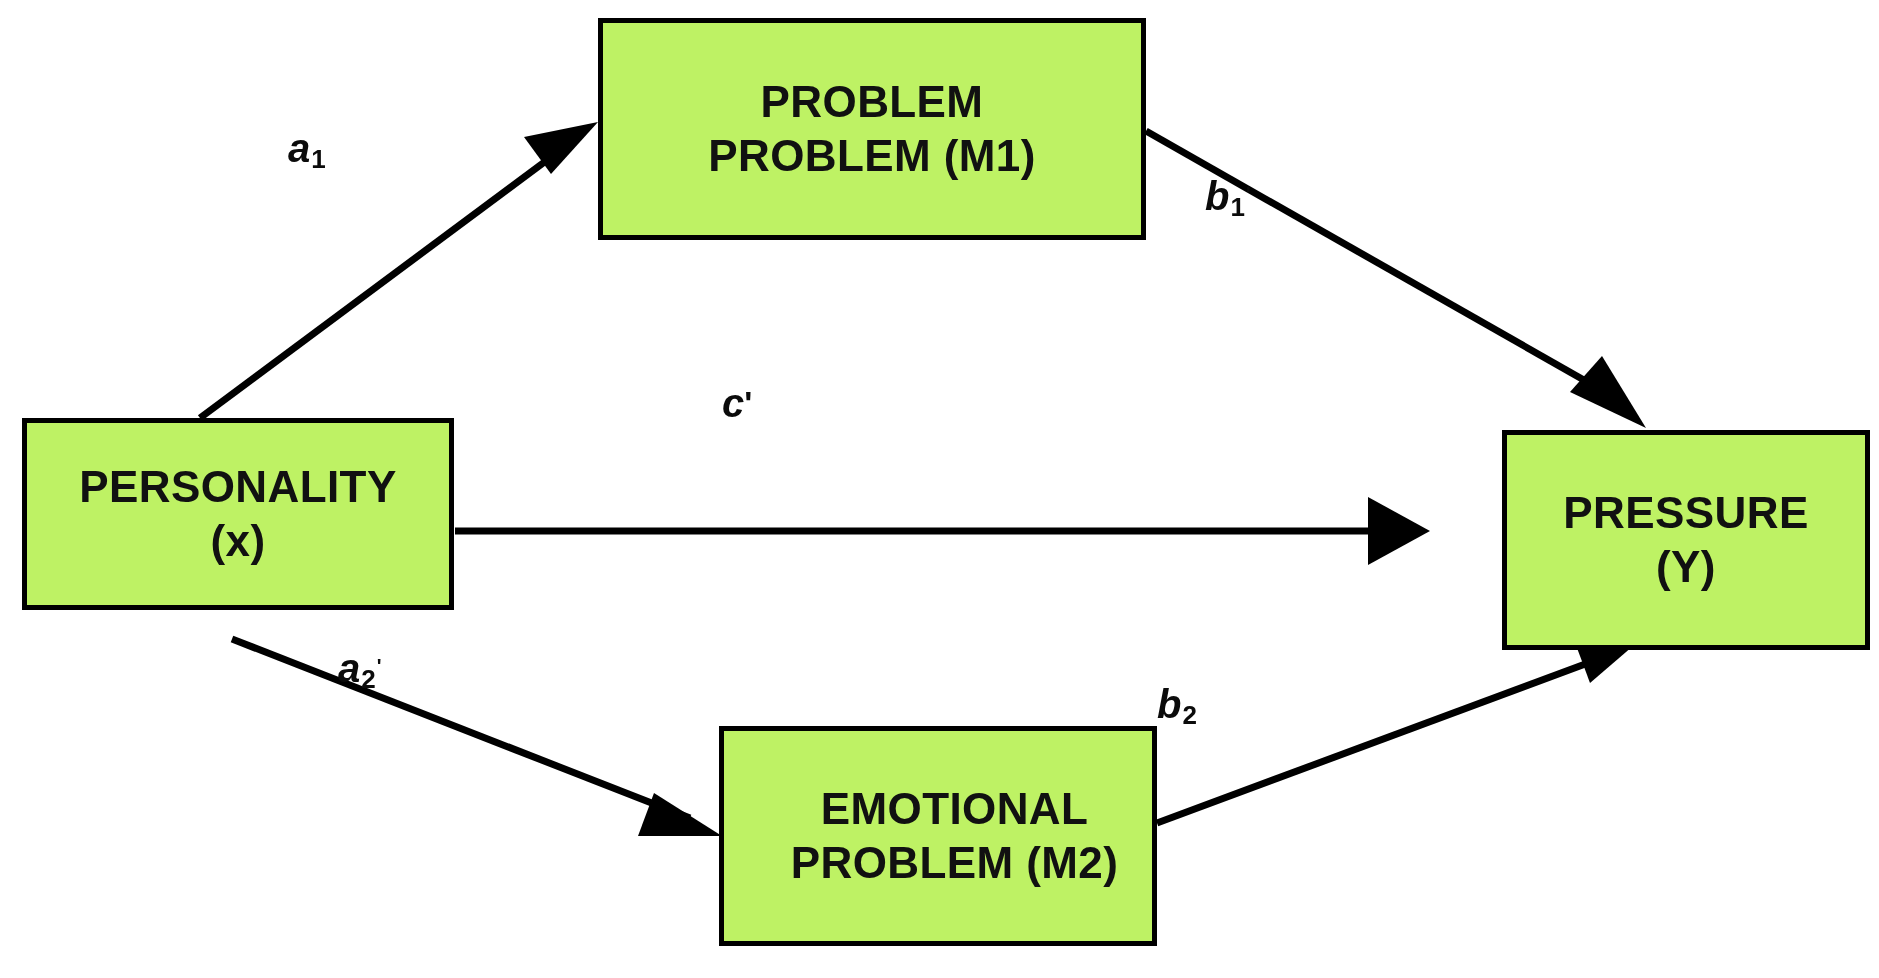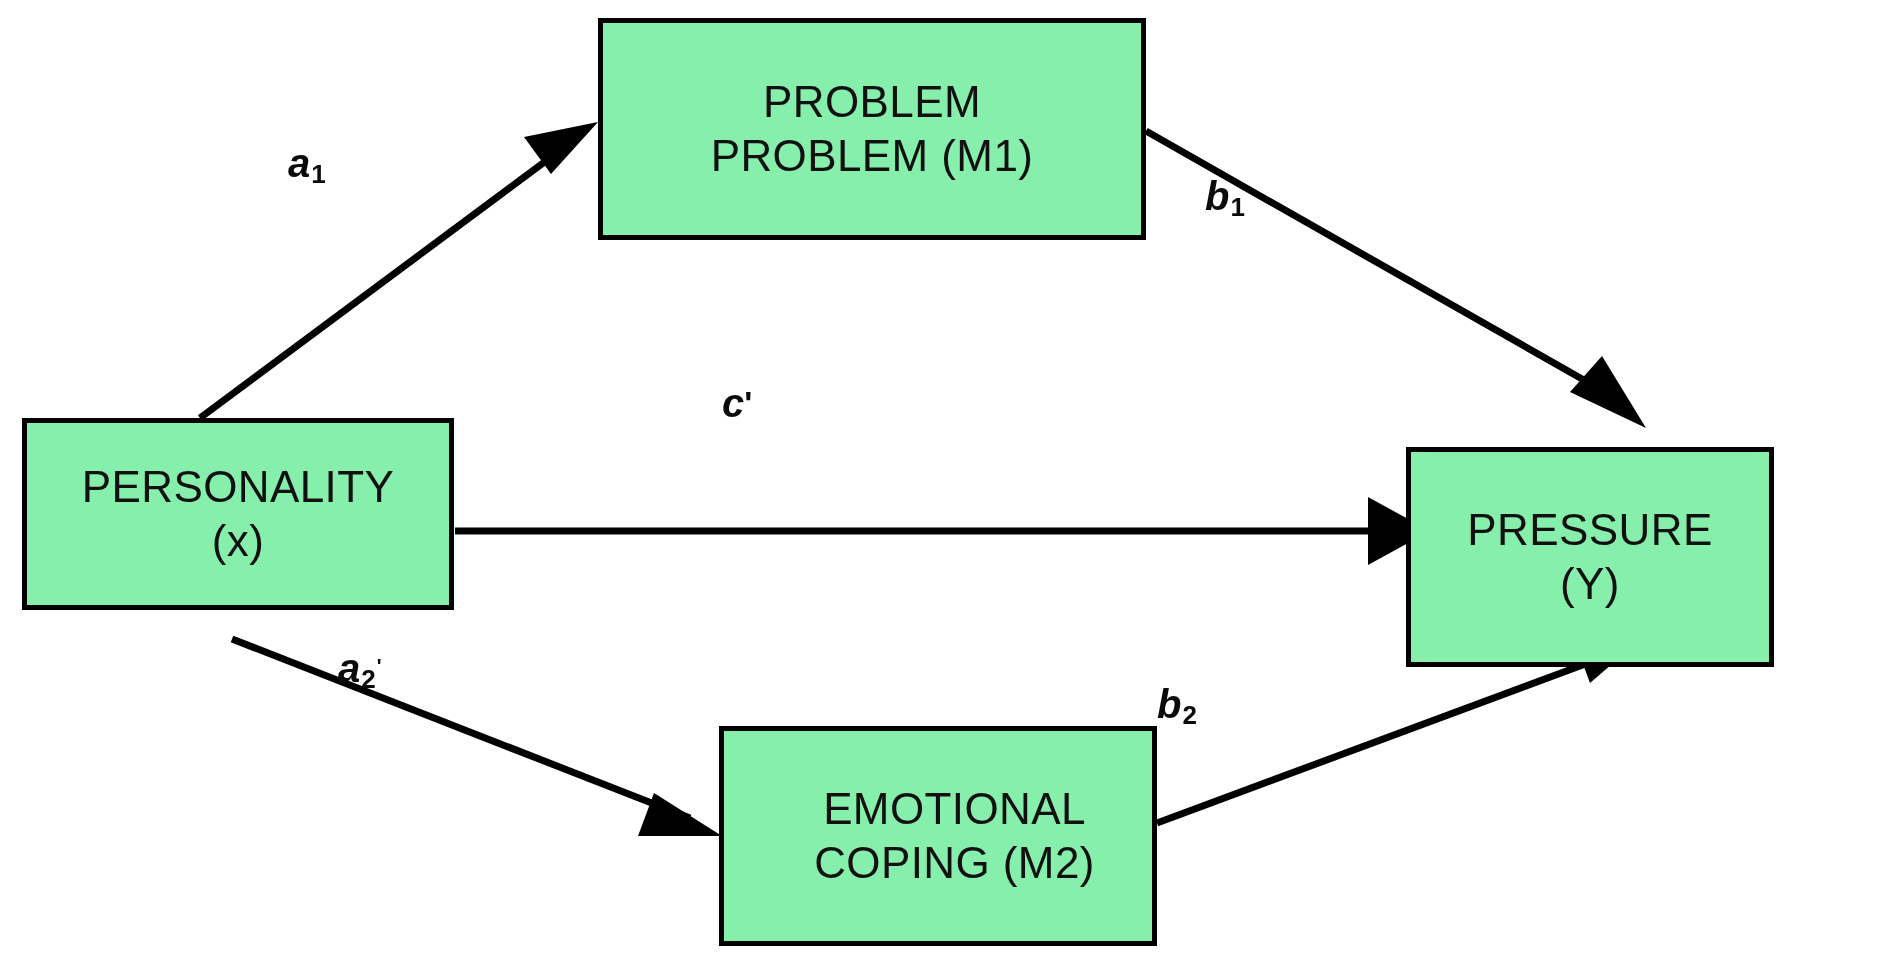--- a/index.html
+++ b/index.html
@@ -13,40 +13,41 @@
     width: 1879px;
     height: 978px;
     background: #ffffff;
     overflow: hidden;
     font-family: "Liberation Sans", sans-serif;
   }
   
   .node {
     position: absolute;
     box-sizing: border-box;
-    background: #86efac;
+    background: #bef264;
     border: 5px solid #000000;
     display: flex;
     flex-direction: column;
     align-items: center;
     justify-content: center;
     z-index: 5;
+    font-weight: bold;
   }
   .node-line {
     font-size: 44px;
     line-height: 1.22;
     color: #111111;
     letter-spacing: 0.4px;
     white-space: nowrap;
     text-align: center;
   }
   #node-personality { left: 22px;   top: 418px; width: 432px; height: 192px; }
   #node-problem     { left: 598px;  top: 18px;  width: 548px; height: 222px; }
   #node-emotional   { left: 719px;  top: 726px; width: 438px; height: 220px; padding-left: 33px; }
-  #node-pressure    { left: 1406px; top: 430px; width: 368px; height: 220px; margin-top: 17px; }
+  #node-pressure    { left: 1502px; top: 430px; width: 368px; height: 220px; }
 
   
   #edges {
     position: absolute;
     left: 0; top: 0;
     width: 1879px;
     height: 978px;
     z-index: 2;
   }
   .edge-path {
@@ -80,21 +81,21 @@
     font-weight: bold;
     vertical-align: 0.05em;
   }
   .coef .tick {
     font-size: 20px;
     font-weight: bold;
     vertical-align: 0.45em;
     margin-left: 1px;
   }
 
-  #coef-a1 { left: 288px;  top: 143px; }
+  #coef-a1 { left: 288px;  top: 128px; }
   #coef-b1 { left: 1205px; top: 176px; }
   #coef-c  { left: 722px;  top: 383px; }
   #coef-a2 { left: 338px;  top: 648px; }
   #coef-b2 { left: 1157px; top: 684px; }
 </style>
 </head>
 <body>
 
 <div id="canvas">
 
@@ -131,21 +132,21 @@
     <div class="node-line">(x)</div>
   </div>
 
   <div class="node" id="node-problem">
     <div class="node-line">PROBLEM</div>
     <div class="node-line">PROBLEM (M1)</div>
   </div>
 
   <div class="node" id="node-emotional">
     <div class="node-line">EMOTIONAL</div>
-    <div class="node-line">COPING (M2)</div>
+    <div class="node-line">PROBLEM (M2)</div>
   </div>
 
   <div class="node" id="node-pressure">
     <div class="node-line">PRESSURE</div>
     <div class="node-line">(Y)</div>
   </div>
 
   <div class="coef" id="coef-a1">
     <span class="base">a</span><span class="sub">1</span><span class="tick"></span>
   </div>

